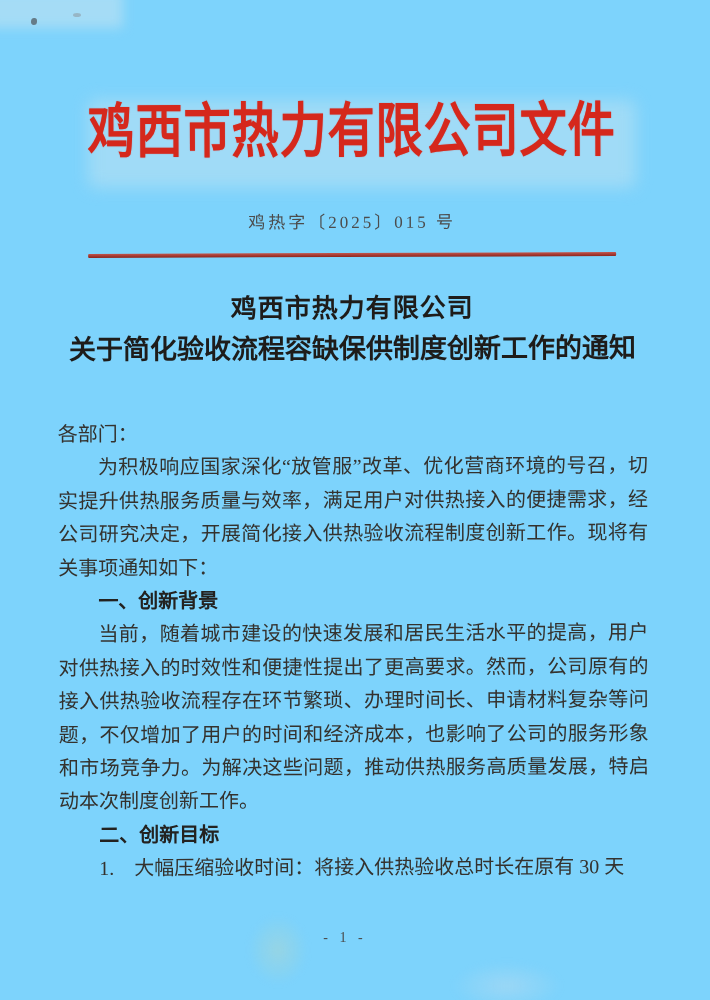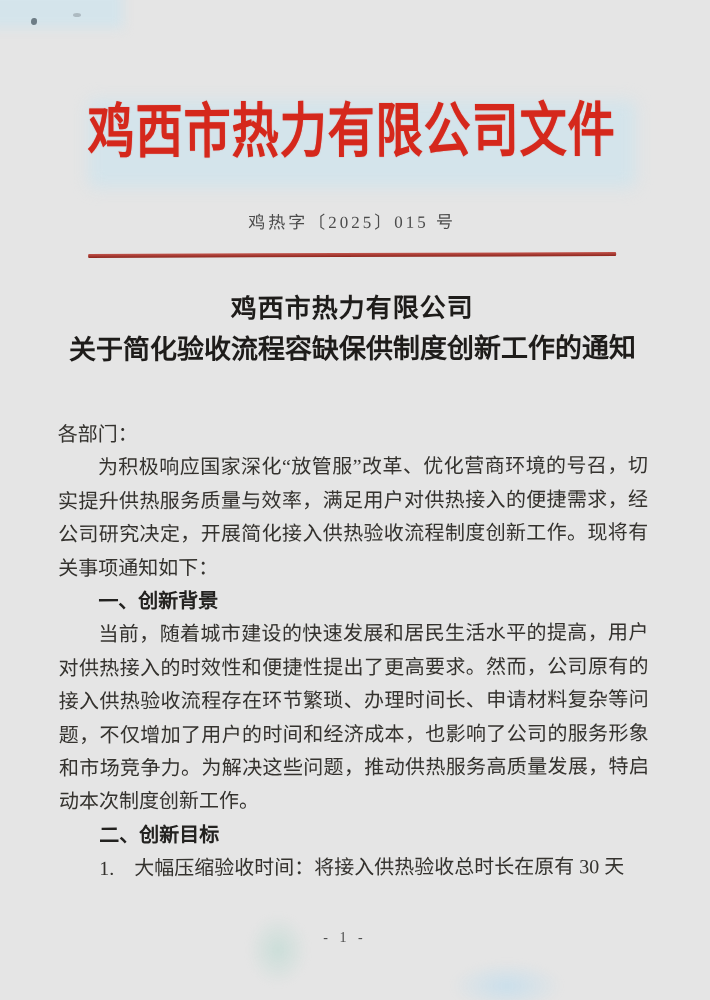--- a/index.html
+++ b/index.html
@@ -4,21 +4,21 @@
 <style>
   html, body {
     margin: 0;
     padding: 0;
     background: #ffffff;
   }
   .page {
     position: relative;
     width: 710px;
     height: 1000px;
-    background: #e5e5e5;
+    background: #7dd3fc;
     overflow: hidden;
     font-family: "Liberation Serif", "DejaVu Serif", serif;
   }
 
   
   .artifact { position: absolute; pointer-events: none; }
   .corner-patch {
     left: -12px; top: -10px; width: 135px; height: 38px;
     background: rgba(198,228,241,0.55);
     filter: blur(6px);

